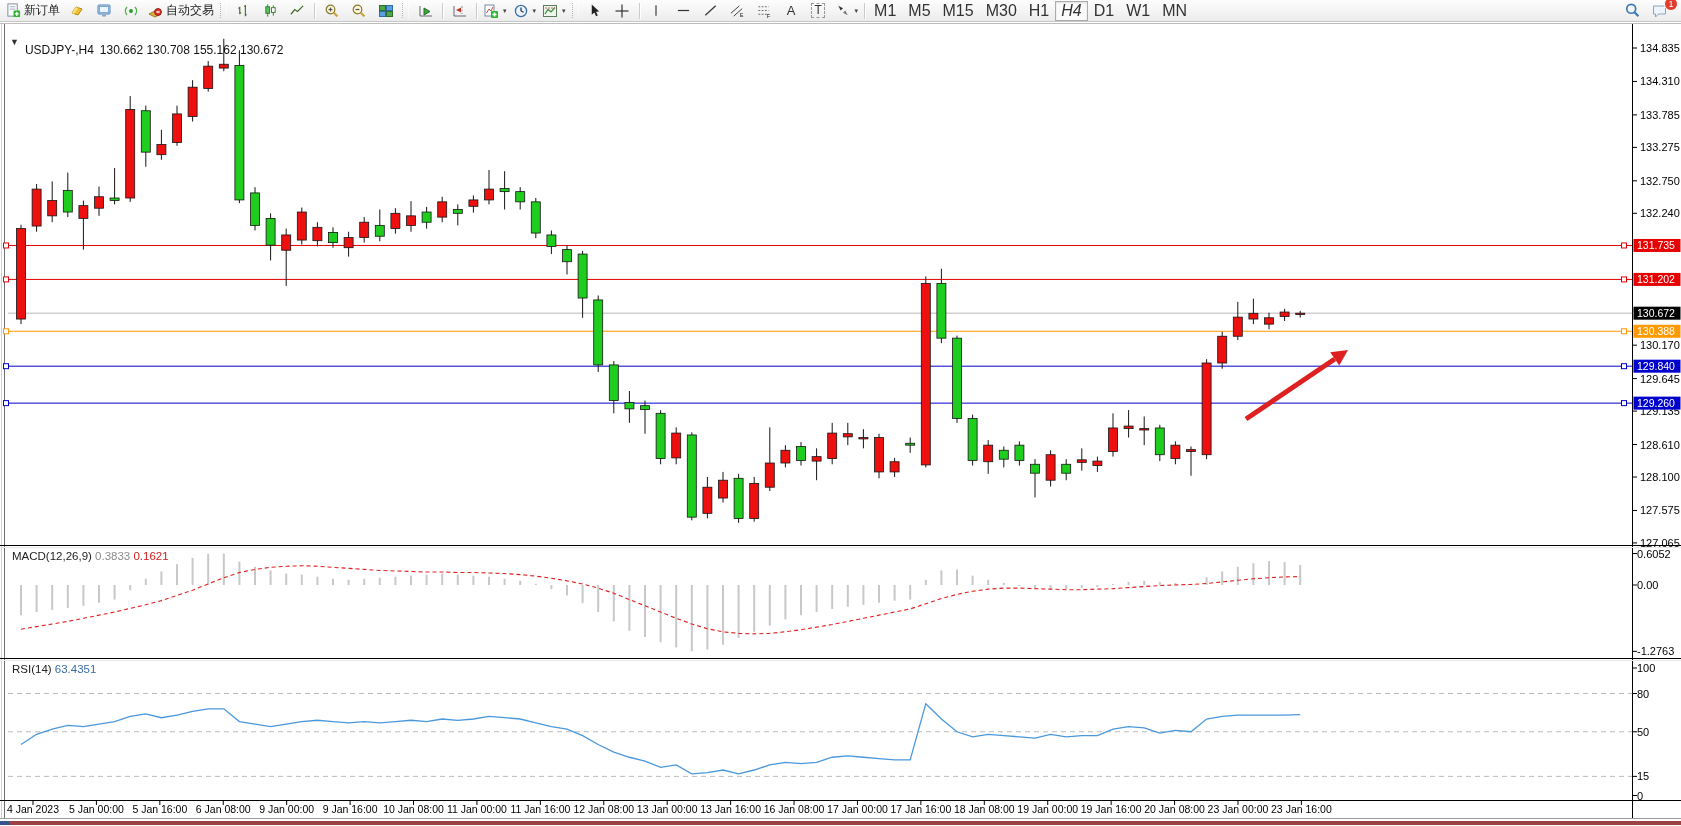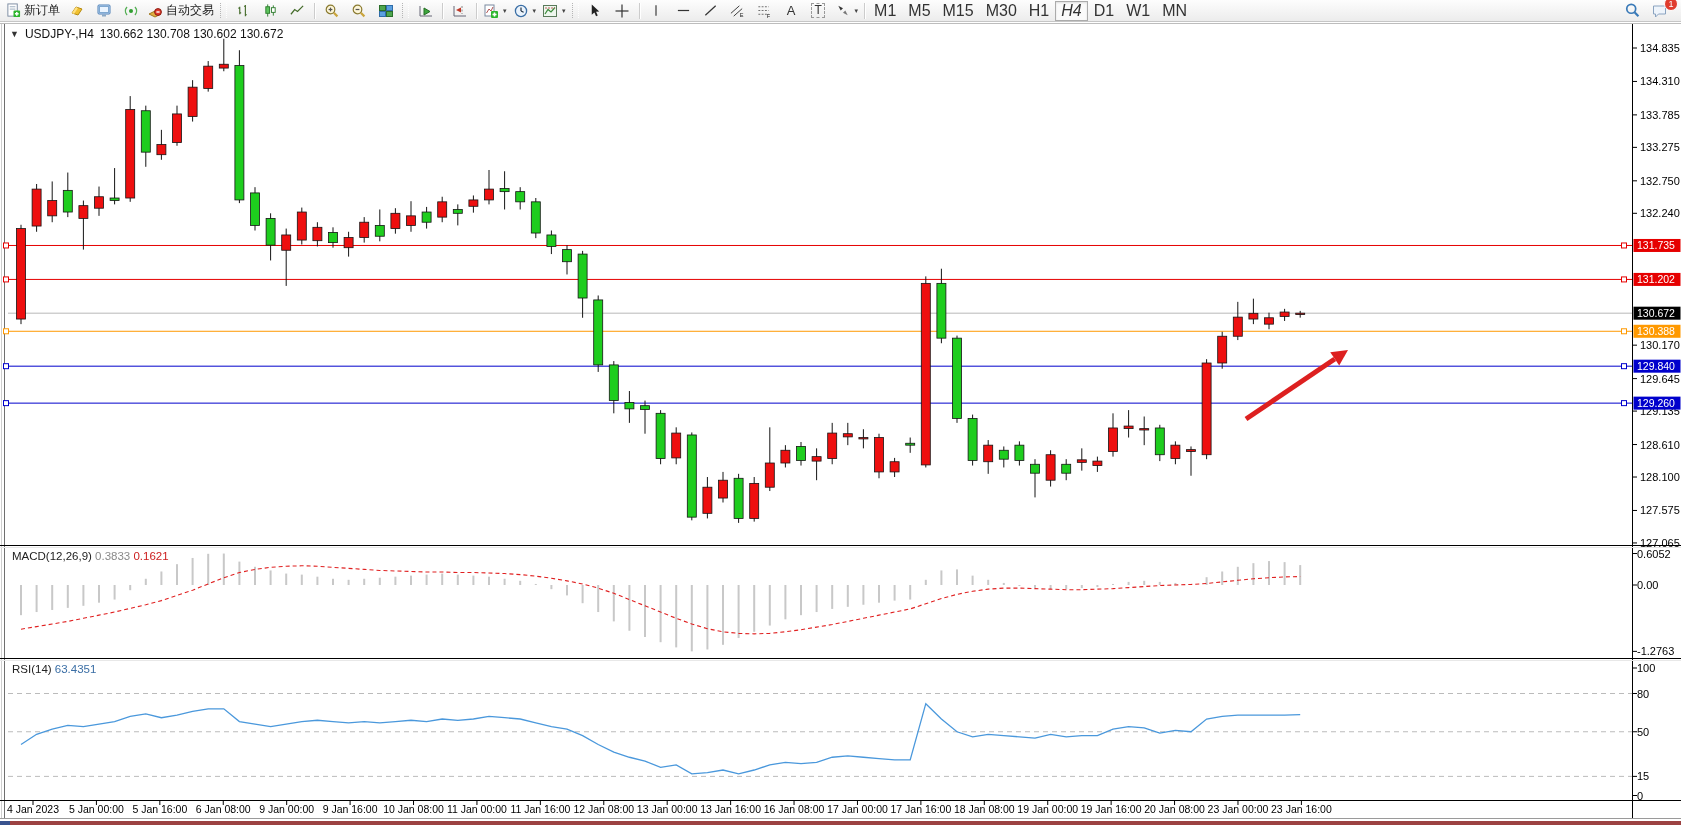--- a/index.html
+++ b/index.html
@@ -19,21 +19,21 @@
   .tf.active{background:#fafafa;border:1px solid #ababab;box-shadow:inset 0 1px 2px #ddd;font-style:italic;}
   .spacer{flex:1;}
   .ic{display:block;}
   .chatwrap{position:relative;margin-right:8px;}
   .badge{position:absolute;top:-4px;right:-6px;width:12px;height:12px;border-radius:50%;
     background:#e03c2e;color:#fff;font-size:9px;line-height:12px;text-align:center;border:1px solid #fff;}
   
   .chart-title{position:absolute;left:10px;top:27px;z-index:4;font-size:12px;color:#111;
      display:flex;align-items:center;gap:6px;}
   .tri{font-size:9px;color:#333;}
-  .sym{white-space:pre;}
+  .sym{white-space:pre;margin-top:16px;}
   svg.canvas{position:absolute;left:0;top:0;z-index:1;}
 </style>
 </head>
 <body>
 
 <div class="toolbar">
   <div class="tbtn">
     <svg class="ic" width="15" height="15" viewBox="0 0 16 16">
       <rect x="2" y="1" width="10" height="13" fill="#fff" stroke="#7a8aa0"></rect>
       <line x1="4" y1="4" x2="10" y2="4" stroke="#9ab"></line>
@@ -246,21 +246,21 @@
     <svg class="ic" width="17" height="16" viewBox="0 0 16 16">
       <path d="M2,3 h12 v8 h-7 l-3,3 v-3 h-2 z" fill="#eef4fb" stroke="#8aa3c0"></path>
     </svg>
     <span class="badge">1</span>
   </div>
 </div>
 
 <div class="chart-title">
   <span class="tri">▼</span>
   <span class="sym">USDJPY-,H4</span>
-  <span class="sym">130.662 130.708 130.602 130.672</span>
+  <span class="sym">130.662 130.708 155.162 130.672</span>
 </div>
 
 <svg id="cv" class="canvas" width="1681" height="826" viewBox="0 0 1681 826">
     <rect x="0" y="22" width="1681" height="804" fill="#ffffff"></rect>
     <line x1="1.5" y1="24" x2="1.5" y2="818" stroke="#cfcfcf"></line>
     <line x1="4.5" y1="24" x2="4.5" y2="818" stroke="#6f6f6f"></line>
     <line x1="0" y1="23.5" x2="1681" y2="23.5" stroke="#bdbdbd"></line>
     <g>
       <line x1="8" y1="245.46999999999966" x2="1632" y2="245.46999999999966" stroke="#e60000" stroke-width="1"></line>
       <rect x="3.5" y="242.96999999999966" width="5" height="5" fill="#fff" stroke="#e60000"></rect>

